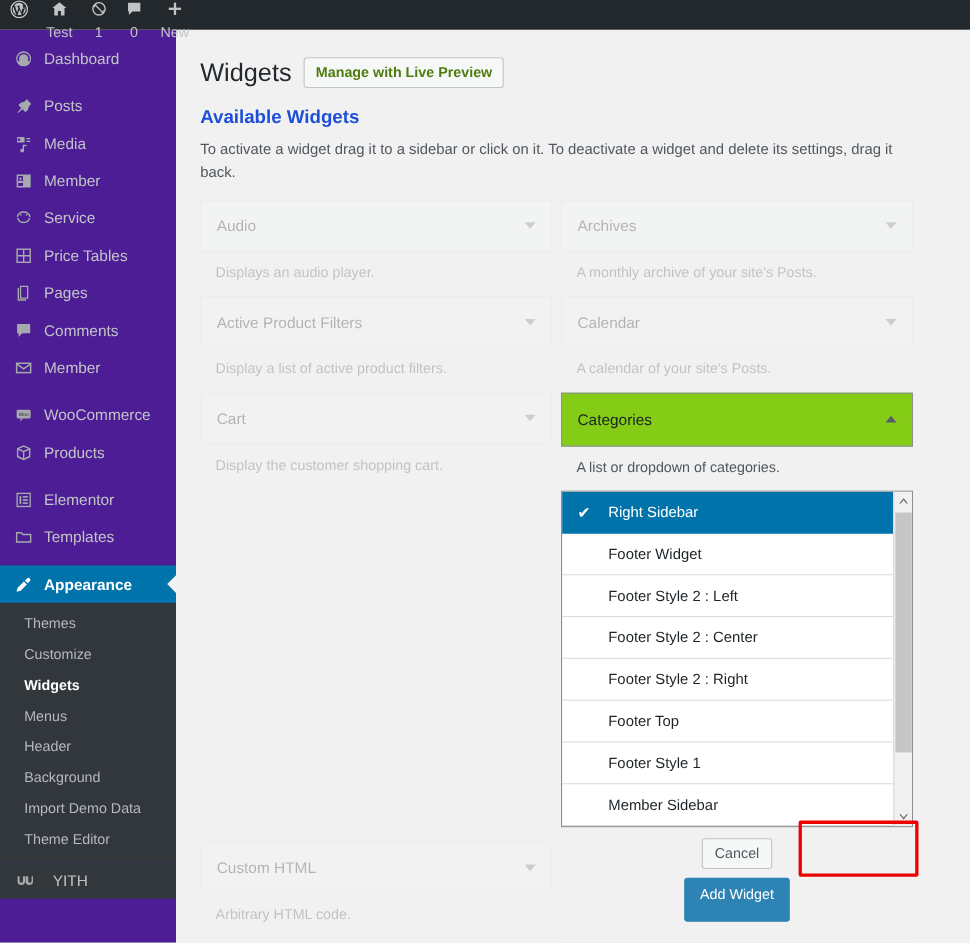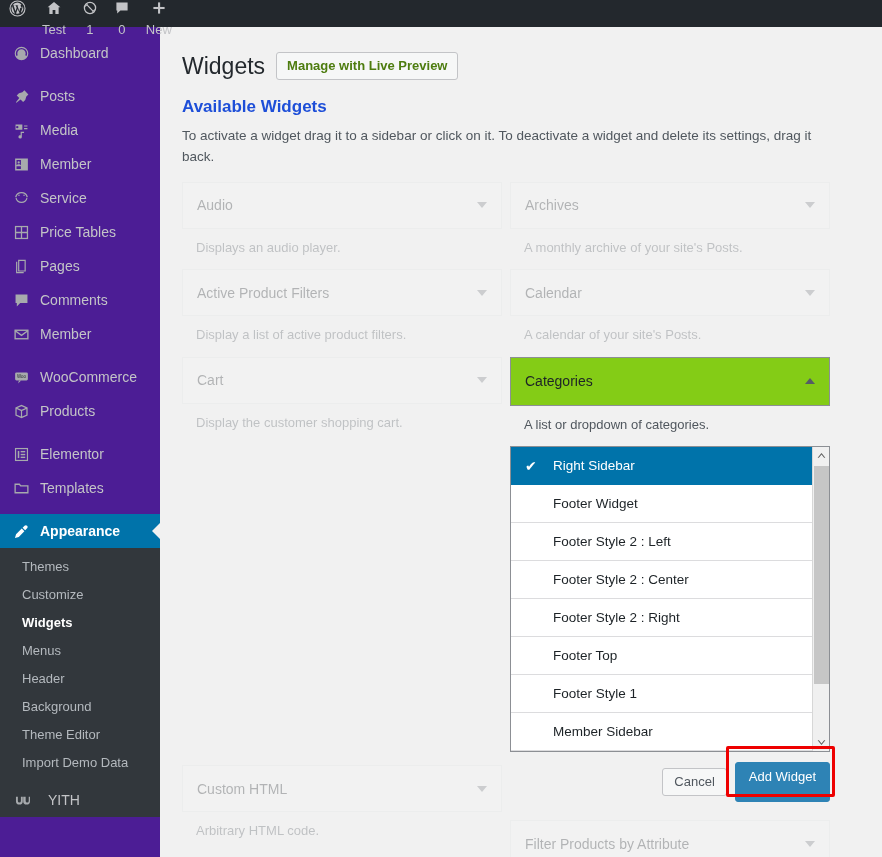--- a/index.html
+++ b/index.html
@@ -158,21 +158,21 @@
   }
   .sb-track { flex: 1; width: 17px; position: relative; }
   .sb-thumb {
     position: absolute; left: 1px; right: 1px; top: 2px;
     height: 218px; background: #c6c6c6; cursor: pointer;
   }
 
   
   .widget-control-actions {
     width: 320px; display: flex; justify-content: flex-end;
-    align-items: center; gap: 8px; padding-top: 10px; position: relative;
+    align-items: center; gap: 8px; padding-top: 10px; position: relative; flex-direction: column;
   }
   .btn {
     font-size: 13px; line-height: 26px; height: 28px;
     padding: 0 11px; border-radius: 3px; cursor: pointer;
     border: 1px solid #c3c4c7; background: #f6f7f7; color: #50575e;
   }
   .btn-primary {
     background: #2e83b5; border-color: #2e83b5; color: #fff;
     font-weight: 400; padding: 0 13px; height: 40px; line-height: 28px;
   }
@@ -379,22 +379,22 @@
     <span>Appearance</span>
   </div>
 
   <div class="submenu">
     <span class="sub-item">Themes</span>
     <span class="sub-item">Customize</span>
     <span class="sub-item current">Widgets</span>
     <span class="sub-item">Menus</span>
     <span class="sub-item">Header</span>
     <span class="sub-item">Background</span>
+    <span class="sub-item">Import Demo Data</span>
     <span class="sub-item">Theme Editor</span>
-    <span class="sub-item">Import Demo Data</span>
   </div>
 
   <div class="menu-item yith">
     <span class="mi-ico">
       <svg width="17" height="17" viewBox="0 0 20 20" fill="currentColor">
           <path d="M3.5 5.5h2.2v5.1a1.8 1.8 0 0 0 3.6 0V5.5h2.2v5.3a3.9 3.9 0 0 1-8 0V5.5zm9.2 0h2.2v5.1a1.8 1.8 0 0 0 3.6 0V5.5H20v5.3a3.9 3.9 0 0 1-8 0V5.5z"></path>
         </svg>
     </span>
     <span>YITH</span>
   </div>

